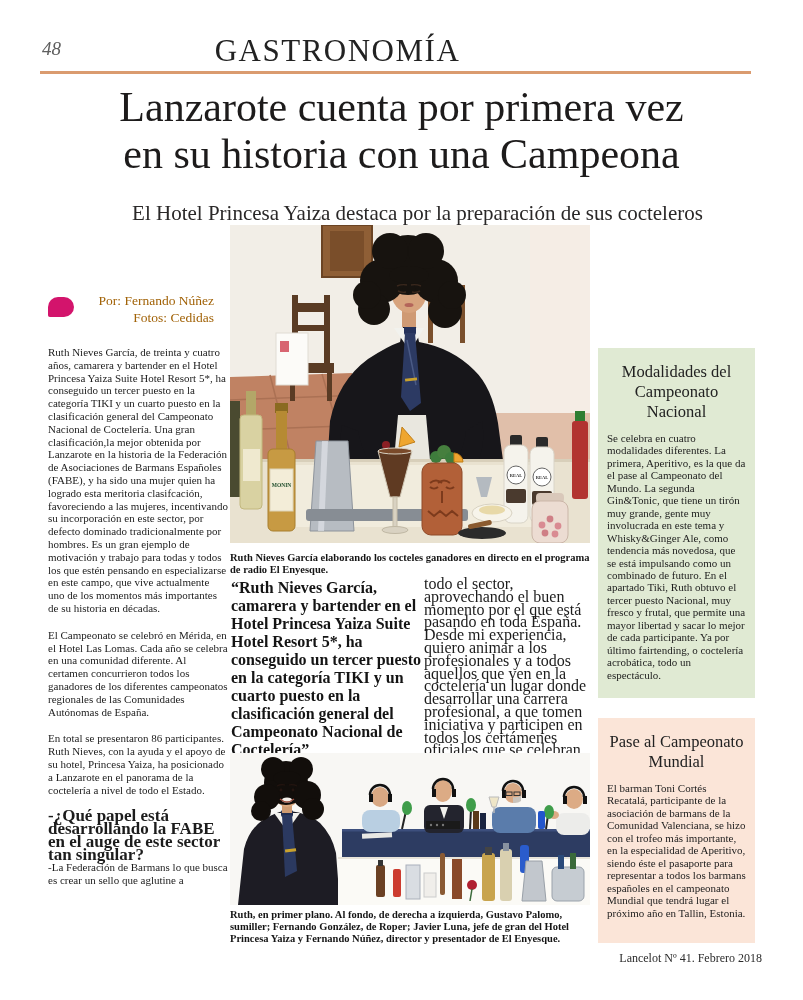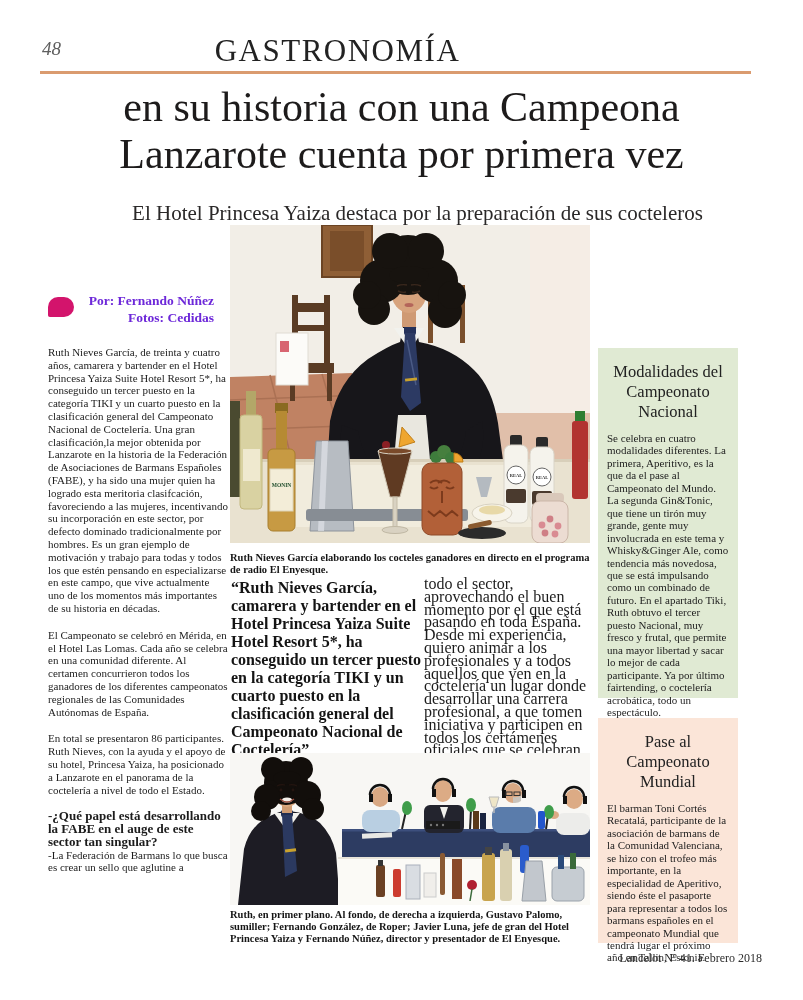--- a/index.html
+++ b/index.html
@@ -16,52 +16,52 @@
   .abs{position:absolute;}
   .pagenum{left:42px;top:38px;font-style:italic;font-size:19px;color:#5f5f5f;}
   .section{left:0;top:33px;width:675px;text-align:center;font-size:31px;font-weight:400;
            letter-spacing:1.5px;color:#222;margin:0;}
   .rule{left:40px;top:71px;width:711px;height:3px;background:var(--header-rule);}
   .headline{left:40px;top:84px;width:723px;text-align:center;font-size:42px;line-height:47px;
             font-weight:400;color:#1d1b1b;margin:0;}
   .subhead{left:40px;top:185px;width:723px;text-align:center;font-size:21px;color:#2a2828;margin:16px;font-weight:400;}
   .byline{left:48px;top:292px;width:166px;display:flex;justify-content:space-between;}
   .byline-icon{width:26px;height:20px;background:var(--byline-icon);border-radius:11px 11px 11px 2px;margin-top:5px;flex:none;}
-  .byline-text{text-align:right;font-weight:bold;font-size:13.5px;line-height:17px;color:#6d28d9;}
+  .byline-text{text-align:right;font-weight:normal;font-size:13.5px;line-height:17px;color:#a16207;}
   .col1{left:48px;top:346px;width:180px;font-size:11px;line-height:12.8px;text-align:left;}
   .col1 p{margin:0 0 14px 0;}
-  .col1 p.q{font-weight:bold;margin-bottom:0;font-size:13px;}
+  .col1 p.q{font-weight:bold;margin-bottom:0;font-size:17px;}
   .col1 p.a{margin:0;}
   .photo1{left:230px;top:225px;width:360px;height:318px;}
   .caption{font-weight:bold;font-size:10.5px;line-height:12px;color:#151515;}
   .cap1{left:230px;top:552px;width:360px;}
   .pullquote{left:231px;top:579px;width:194px;font-weight:bold;font-size:16px;line-height:18px;color:#141414;}
   .col2{left:424px;top:578px;width:168px;font-size:16px;line-height:12.8px;}
   .photo2{left:230px;top:753px;width:360px;height:152px;}
   .cap2{left:230px;top:909px;width:360px;}
-  .sidebox{left:598px;width:140px;box-sizing:border-box;padding:14px 9px 10px 9px;}
+  .sidebox{left:598px;width:157px;box-sizing:border-box;padding:14px 9px 10px 9px;}
   .box1{top:348px;height:350px;background:var(--box1-bg);}
   .box2{top:718px;height:225px;background:var(--box2-bg);}
   .sidebox h3{margin:0 0 10px 0;text-align:center;font-size:16.5px;line-height:20px;font-weight:400;color:#222;}
   .sidebox .sbody{font-size:11px;line-height:12.45px;color:#1d1d1d;}
   .footer{left:540px;top:951px;width:222px;text-align:right;font-size:12px;color:#2b2b2b;}
   svg{display:block;}
 </style>
 </head>
 <body>
 
 <div class="page">
 
   <div class="abs pagenum">48</div>
   <h2 class="abs section">GASTRONOMÍA</h2>
   <div class="abs rule"></div>
 
   <h1 class="abs headline">
+    <span style="display:block">Lanzarote cuenta por primera vez</span>
     <span style="display:block">en su historia con una Campeona</span>
-    <span style="display:block">Lanzarote cuenta por primera vez</span>
   </h1>
   <h2 class="abs subhead">El Hotel Princesa Yaiza destaca por la preparación de sus cocteleros</h2>
 
   <div class="abs byline">
     <div class="byline-icon"></div>
     <div class="byline-text">
       <div>Por: Fernando Núñez</div>
       <div>Fotos: Cedidas</div>
     </div>
   </div>

